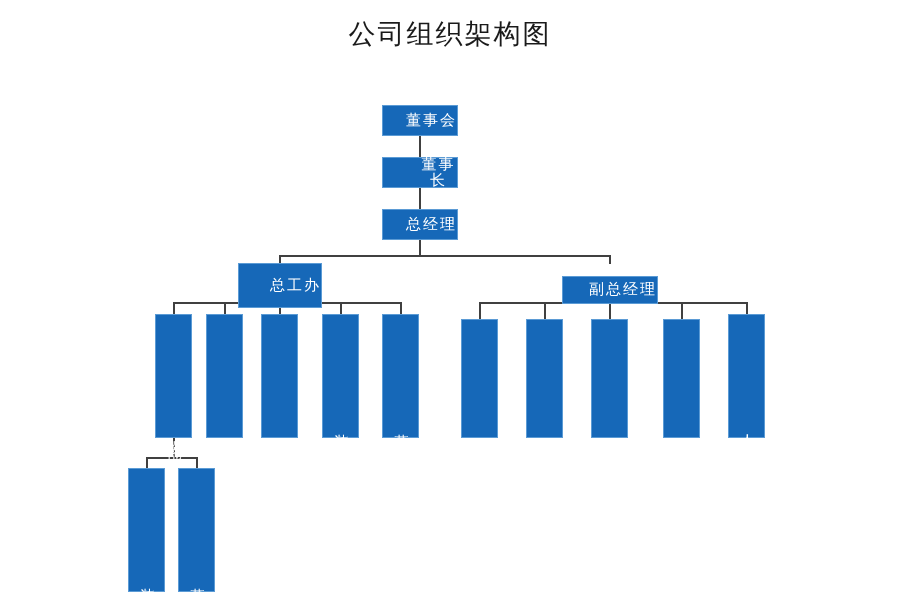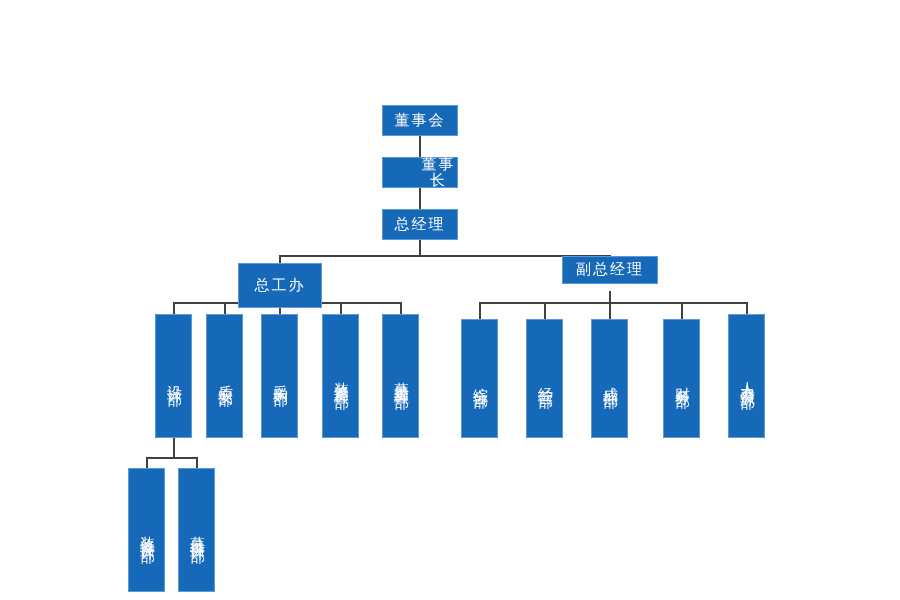--- a/index.html
+++ b/index.html
@@ -30,21 +30,21 @@
     white-space: nowrap;
   }
   .node {
     position: absolute;
     box-sizing: border-box;
     background: #1668b8;
     border: 1px solid #5b9bd5;
     color: #ffffff;
     display: flex;
     align-items: center;
-    justify-content: center;
+    justify-content: flex-end;
     font-family: "DejaVu Serif", "Liberation Serif", serif;
     font-size: 15px;
     line-height: 1.05;
     letter-spacing: 1px;
     text-align: center;
     z-index: 3;
   }
   .node.horiz {
     writing-mode: horizontal-tb;
     letter-spacing: 2px;
@@ -64,20 +64,21 @@
     z-index: 1;
   }
   .conn.v { width: 2px; }
   .conn.h { height: 2px; }
 </style>
 </head>
 <body>
 
 <div id="chart-root">
 
+  <div id="chart-title">公司组织架构图</div>
 
   <div class="conn v" style="left:419px; top:136px; height:21px;"></div>
   <div class="conn v" style="left:419px; top:188px; height:21px;"></div>
   <div class="conn v" style="left:419px; top:240px; height:16px;"></div>
 
   <div class="conn h" style="left:279px; top:255px; width:332px;"></div>
   <div class="conn v" style="left:279px; top:255px; height:9px;"></div>
   <div class="conn v" style="left:609px; top:255px; height:9px;"></div>
 
   <div class="conn v" style="left:279px; top:291px; height:12px;"></div>
@@ -110,21 +111,21 @@
   </div>
 
   <div class="node horiz" style="left:382px; top:209px; width:76px; height:31px;">
     <span class="label">总经理</span>
   </div>
 
   <div class="node horiz" style="left:238px; top:263px; width:84px; height:45px;">
     <span class="label">总工办</span>
   </div>
 
-  <div class="node horiz" style="left:562px; top:256px; width:96px; height:28px;">
+  <div class="node horiz" style="left:562px; top:276px; width:96px; height:28px;">
     <span class="label">副总经理</span>
   </div>
 
   <div class="node vert" style="left:155px; top:314px; width:37px; height:124px;">
     <span class="label">设计部</span>
   </div>
 
   <div class="node vert" style="left:206px; top:314px; width:37px; height:124px;">
     <span class="label">质安部</span>
   </div>

